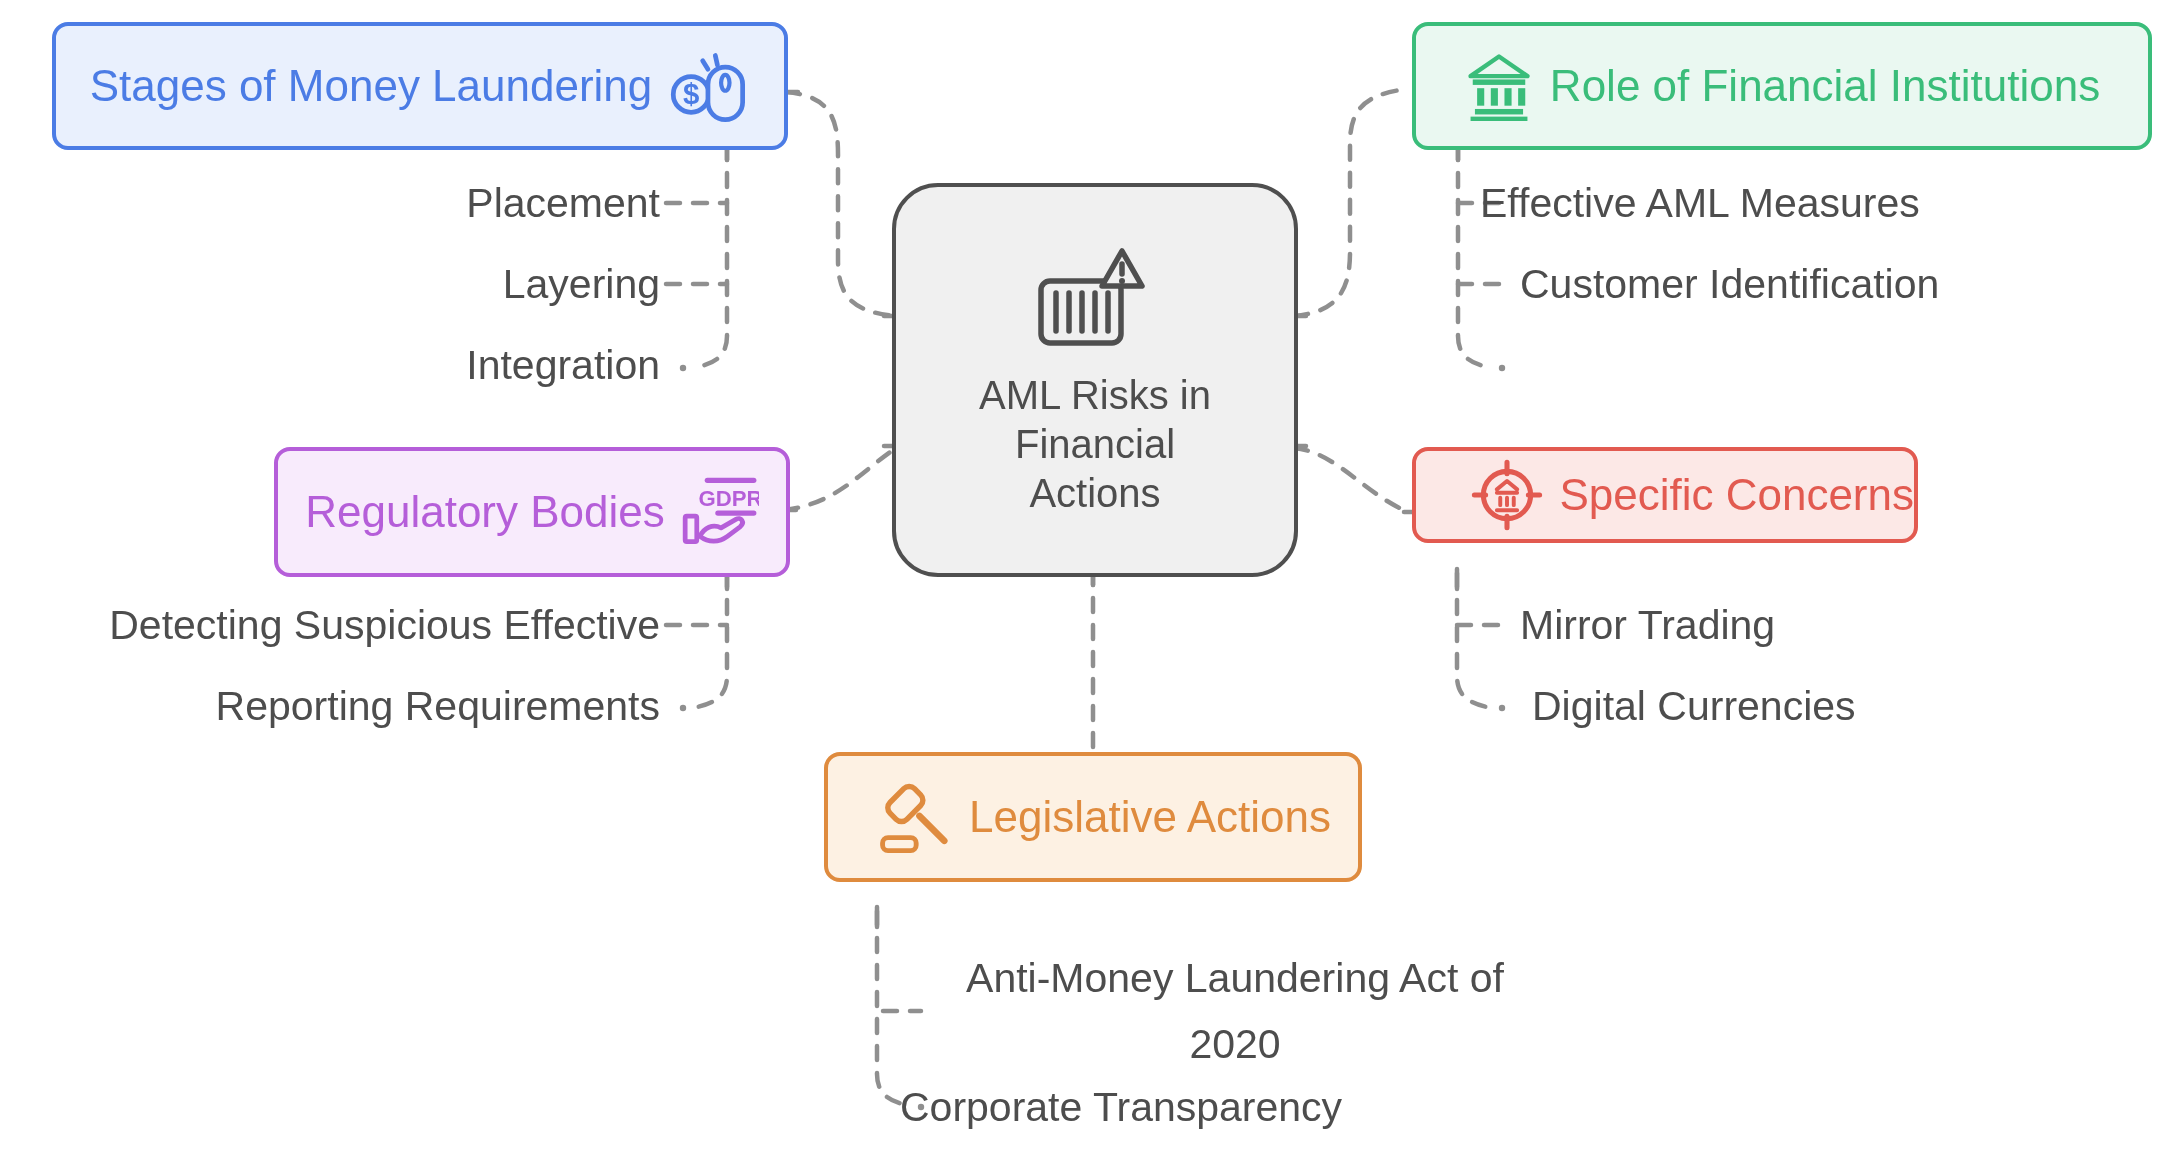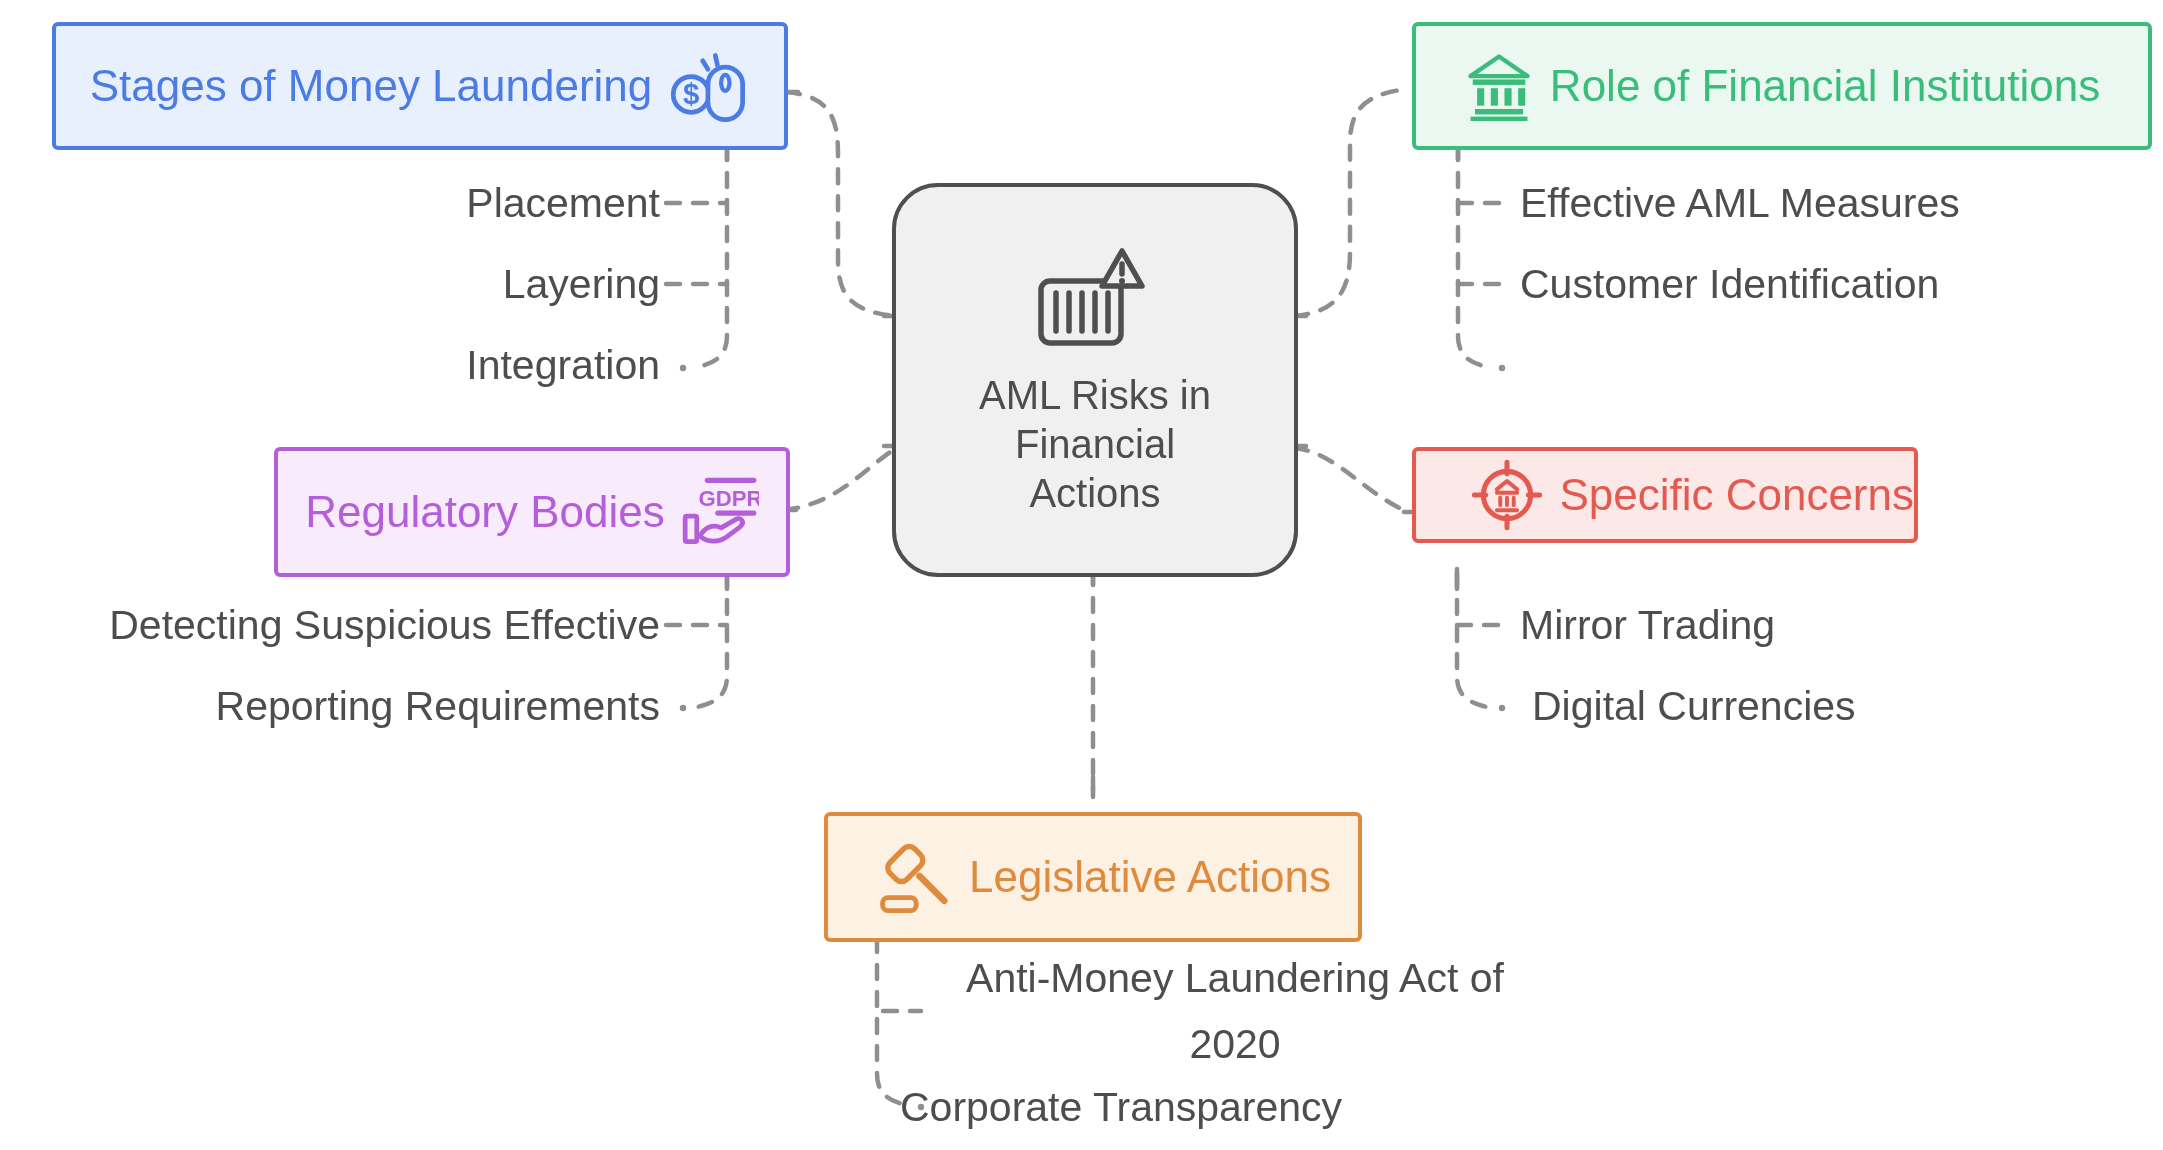--- a/index.html
+++ b/index.html
@@ -8,21 +8,21 @@
     font-family:"Liberation Sans","DejaVu Sans",sans-serif;background:#ffffff;
   }
   svg.connectors{position:absolute;left:0;top:0;z-index:1;}
   .dashes path{fill:none;stroke:var(--connector,#8f8f8f);stroke-width:4.5;stroke-dasharray:14 13;stroke-linecap:round;}
   .stubs path{fill:none;stroke:var(--connector,#8f8f8f);stroke-width:4.5;stroke-linecap:round;}
   .dots circle{fill:var(--connector,#8f8f8f);}
   .node{
     position:absolute;z-index:2;box-sizing:border-box;
     display:flex;align-items:center;justify-content:center;gap:16px;
     border:4.5px solid var(--c,#888);background:var(--bg,#eee);
-    border-radius:6px;color:var(--c,#444);font-size:44px;white-space:nowrap;
+    border-radius:16px;color:var(--c,#444);font-size:44px;white-space:nowrap;
   }
   .node .icon{flex:0 0 auto;}
   .center-node{
     flex-direction:column;gap:22px;border-radius:46px;white-space:normal;
   }
   .center-text{font-size:40px;line-height:49px;text-align:center;}
   .child-label{
     position:absolute;z-index:2;font-size:41px;line-height:50px;
     color:var(--child-text,#4d4d4d);white-space:nowrap;
   }
@@ -131,34 +131,34 @@
 
   <div class="node" style="left: 1412px; top: 447px; width: 506px; height: 96px; justify-content: flex-end; --c: #e25a50; --bg: #fce8e6;">
     <svg class="icon" width="72" height="72" viewBox="0 0 64 64">
       <circle cx="32" cy="32" r="21" fill="none" stroke="currentColor" stroke-width="4.5"></circle>
       <path d="M32,3 L32,13 M32,51 L32,61 M3,32 L13,32 M51,32 L61,32" fill="none" stroke="currentColor" stroke-width="4.5" stroke-linecap="round"></path>
       <path d="M23,27 L32,19.5 L41,27 M23,30 L41,30 M26,34.5 L26,41 M32,34.5 L32,41 M38,34.5 L38,41 M23,45.5 L41,45.5" fill="none" stroke="currentColor" stroke-width="3.5" stroke-linecap="round" stroke-linejoin="round"></path>
     </svg>
     <span>Specific Concerns</span>
   </div>
 
-  <div class="node" style="left: 824px; top: 812px; width: 538px; height: 130px; padding-left: 20px; --c: #df8b3e; --bg: #fdf1e3;">
+  <div class="node" style="left: 824px; top: 752px; width: 538px; height: 130px; padding-left: 20px; --c: #df8b3e; --bg: #fdf1e3;">
     <svg class="icon" width="78" height="78" viewBox="0 0 72 72">
       <rect x="17" y="8" width="22" height="32" rx="7" fill="none" stroke="currentColor" stroke-width="5" transform="rotate(45 28 24)"></rect>
       <path d="M41,35 L64,58" fill="none" stroke="currentColor" stroke-width="6" stroke-linecap="round"></path>
       <rect x="7" y="55" width="31" height="12" rx="5" fill="none" stroke="currentColor" stroke-width="4.5"></rect>
     </svg>
     <span>Legislative Actions</span>
   </div>
 
   <div class="child-label" style="right:1503px;top:178px;">Placement</div>
   <div class="child-label" style="right:1503px;top:259px;">Layering</div>
   <div class="child-label" style="right:1503px;top:340px;">Integration</div>
 
-  <div class="child-label" style="left:1520px;top:178px;">Effective AML Measures</div>
+  <div class="child-label" style="left:1480px;top:178px;">Effective AML Measures</div>
   <div class="child-label" style="left:1520px;top:259px;">Customer Identification</div>
 
   <div class="child-label" style="right:1503px;top:600px;">Detecting Suspicious Effective</div>
   <div class="child-label" style="right:1503px;top:681px;">Reporting Requirements</div>
 
   <div class="child-label" style="left:1520px;top:600px;">Mirror Trading</div>
   <div class="child-label" style="left:1532px;top:681px;">Digital Currencies</div>
 
   <div class="child-label wrap" style="left:935px;top:945px;width:600px;">Anti-Money Laundering Act of 2020</div>
   <div class="child-label" style="left:900px;top:1082px;">Corporate Transparency</div>

